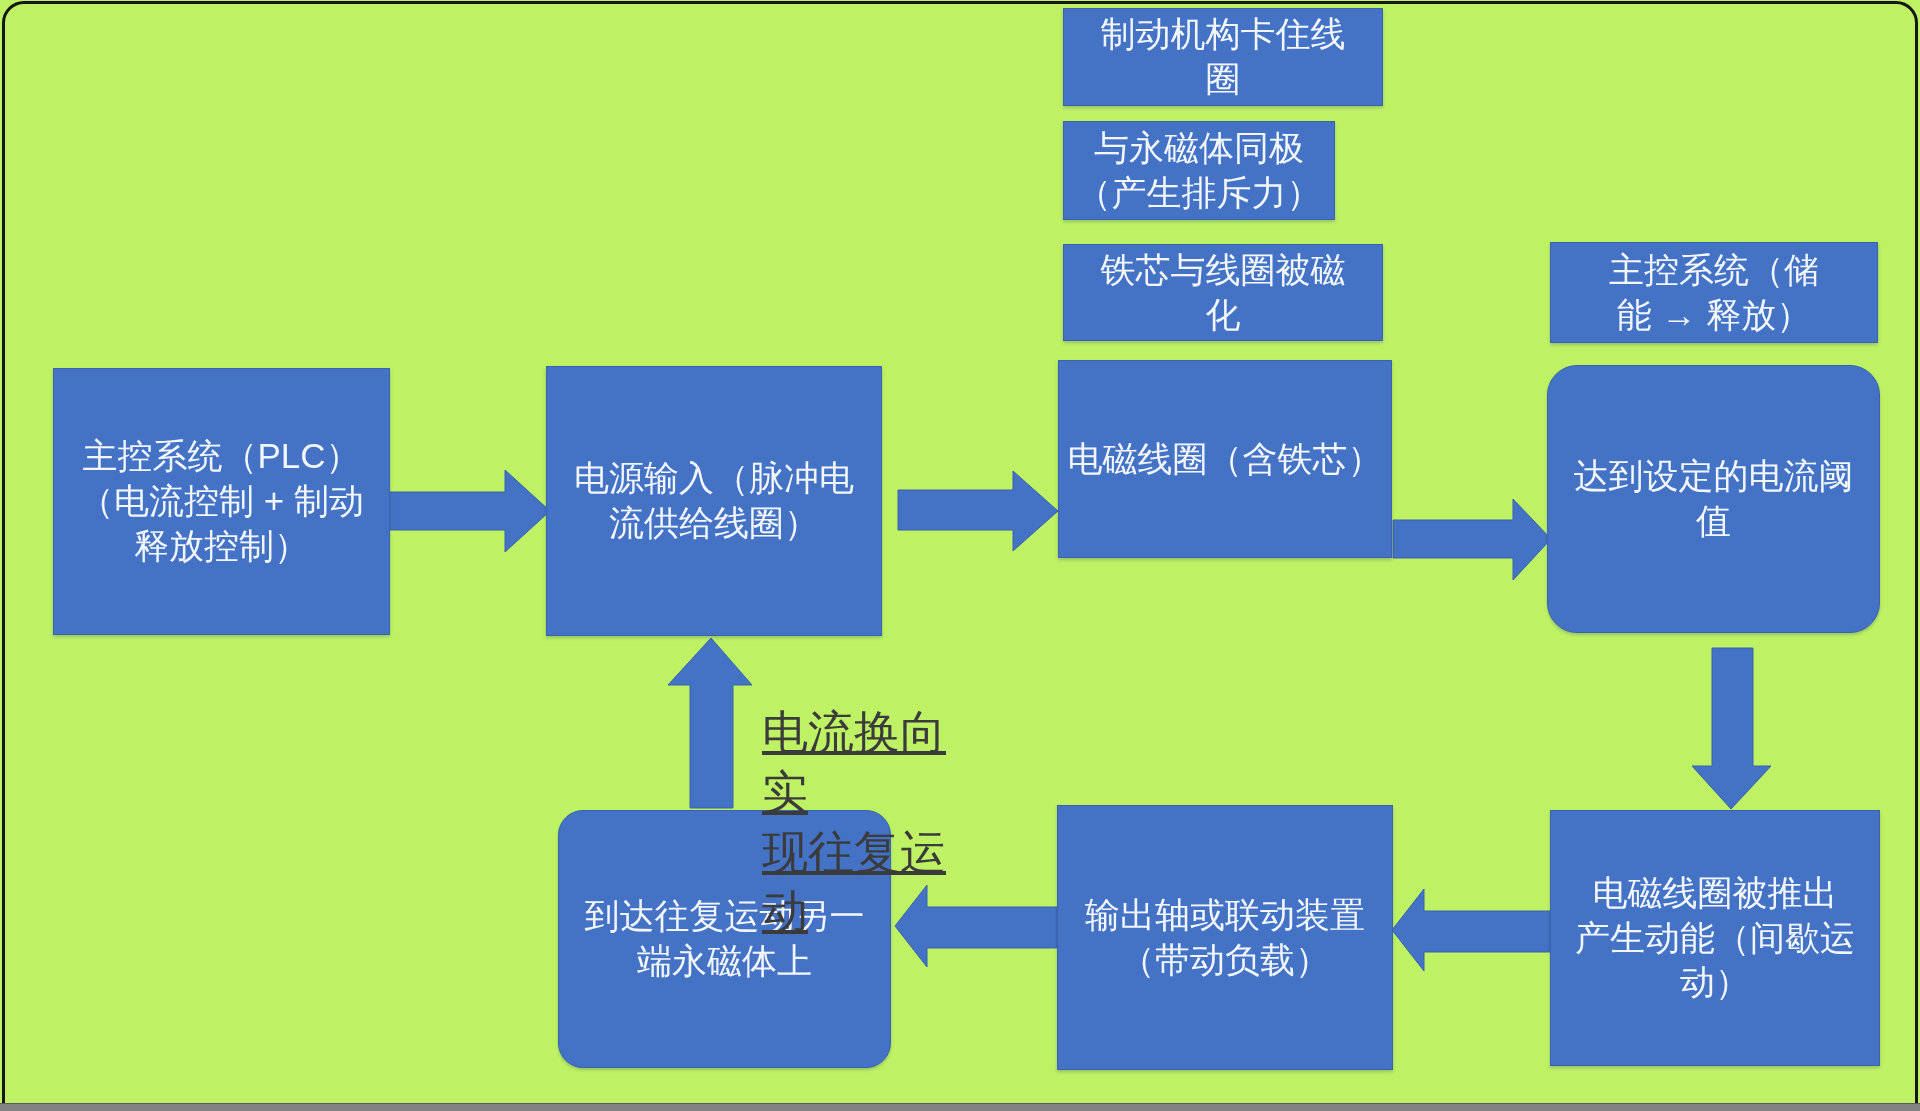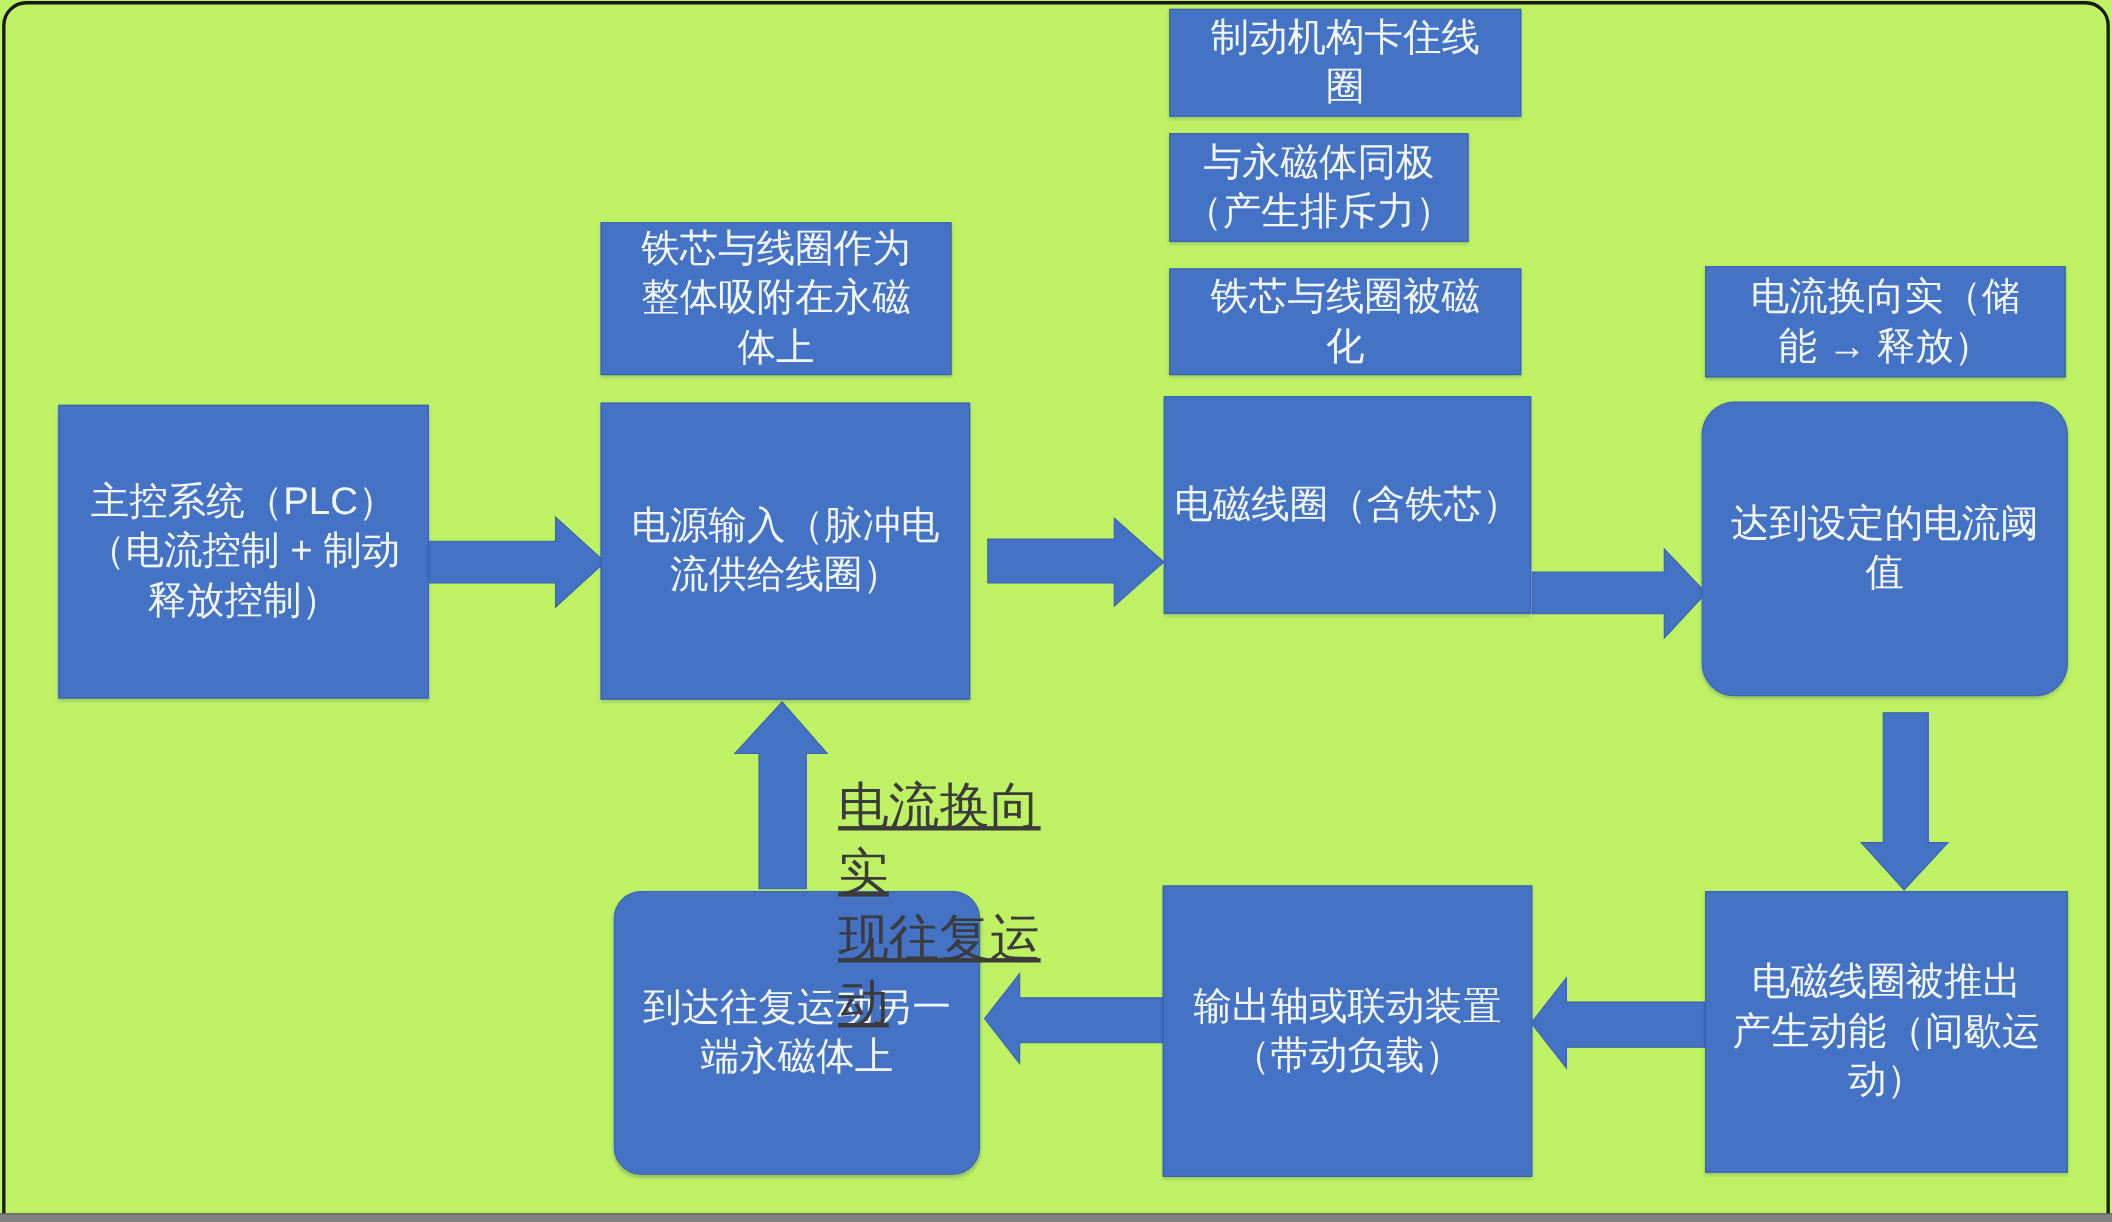--- a/index.html
+++ b/index.html
@@ -70,25 +70,22 @@
     <polygon points="1057,907 927,907 927,885 895,926 927,967 927,948 1057,948" fill="#4472C4"></polygon>
     <polygon points="690,808 690,685 668,685 711,638 752,685 733,685 733,808" fill="#4472C4"></polygon>
   </svg>
 
   <div class="box" style="left:1063px; top:8px;   width:320px; height:98px;">制动机构卡住线
 圈</div>
   <div class="box" style="left:1063px; top:121px; width:272px; height:99px;">与永磁体同极
 （产生排斥力）</div>
   <div class="box" style="left:1063px; top:244px; width:320px; height:97px;">铁芯与线圈被磁
 化</div>
-  <div class="box" style="left:1550px; top:242px; width:328px; height:101px;">电流换向实（储
+  <div class="box" style="left:1550px; top:242px; width:328px; height:101px;">主控系统（储
 能 → 释放）</div>
-  <div class="box" style="left:546px;  top:202px; width:319px; height:139px;">铁芯与线圈作为
-整体吸附在永磁
-体上</div>
 
   <div class="box" style="left:53px;   top:368px; width:337px; height:267px;">主控系统（PLC）
 （电流控制 + 制动
 释放控制）</div>
   <div class="box" style="left:546px;  top:366px; width:336px; height:270px;text-align:center;">电源输入（脉冲电
 流供给线圈）</div>
   <div class="box" style="left:1058px; top:360px; width:334px; height:198px;">电磁线圈（含铁芯）</div>
   <div class="box" style="left:1547px; top:365px; width:333px; height:268px;border-radius:30px;">达到设定的电流阈
 值</div>
 

